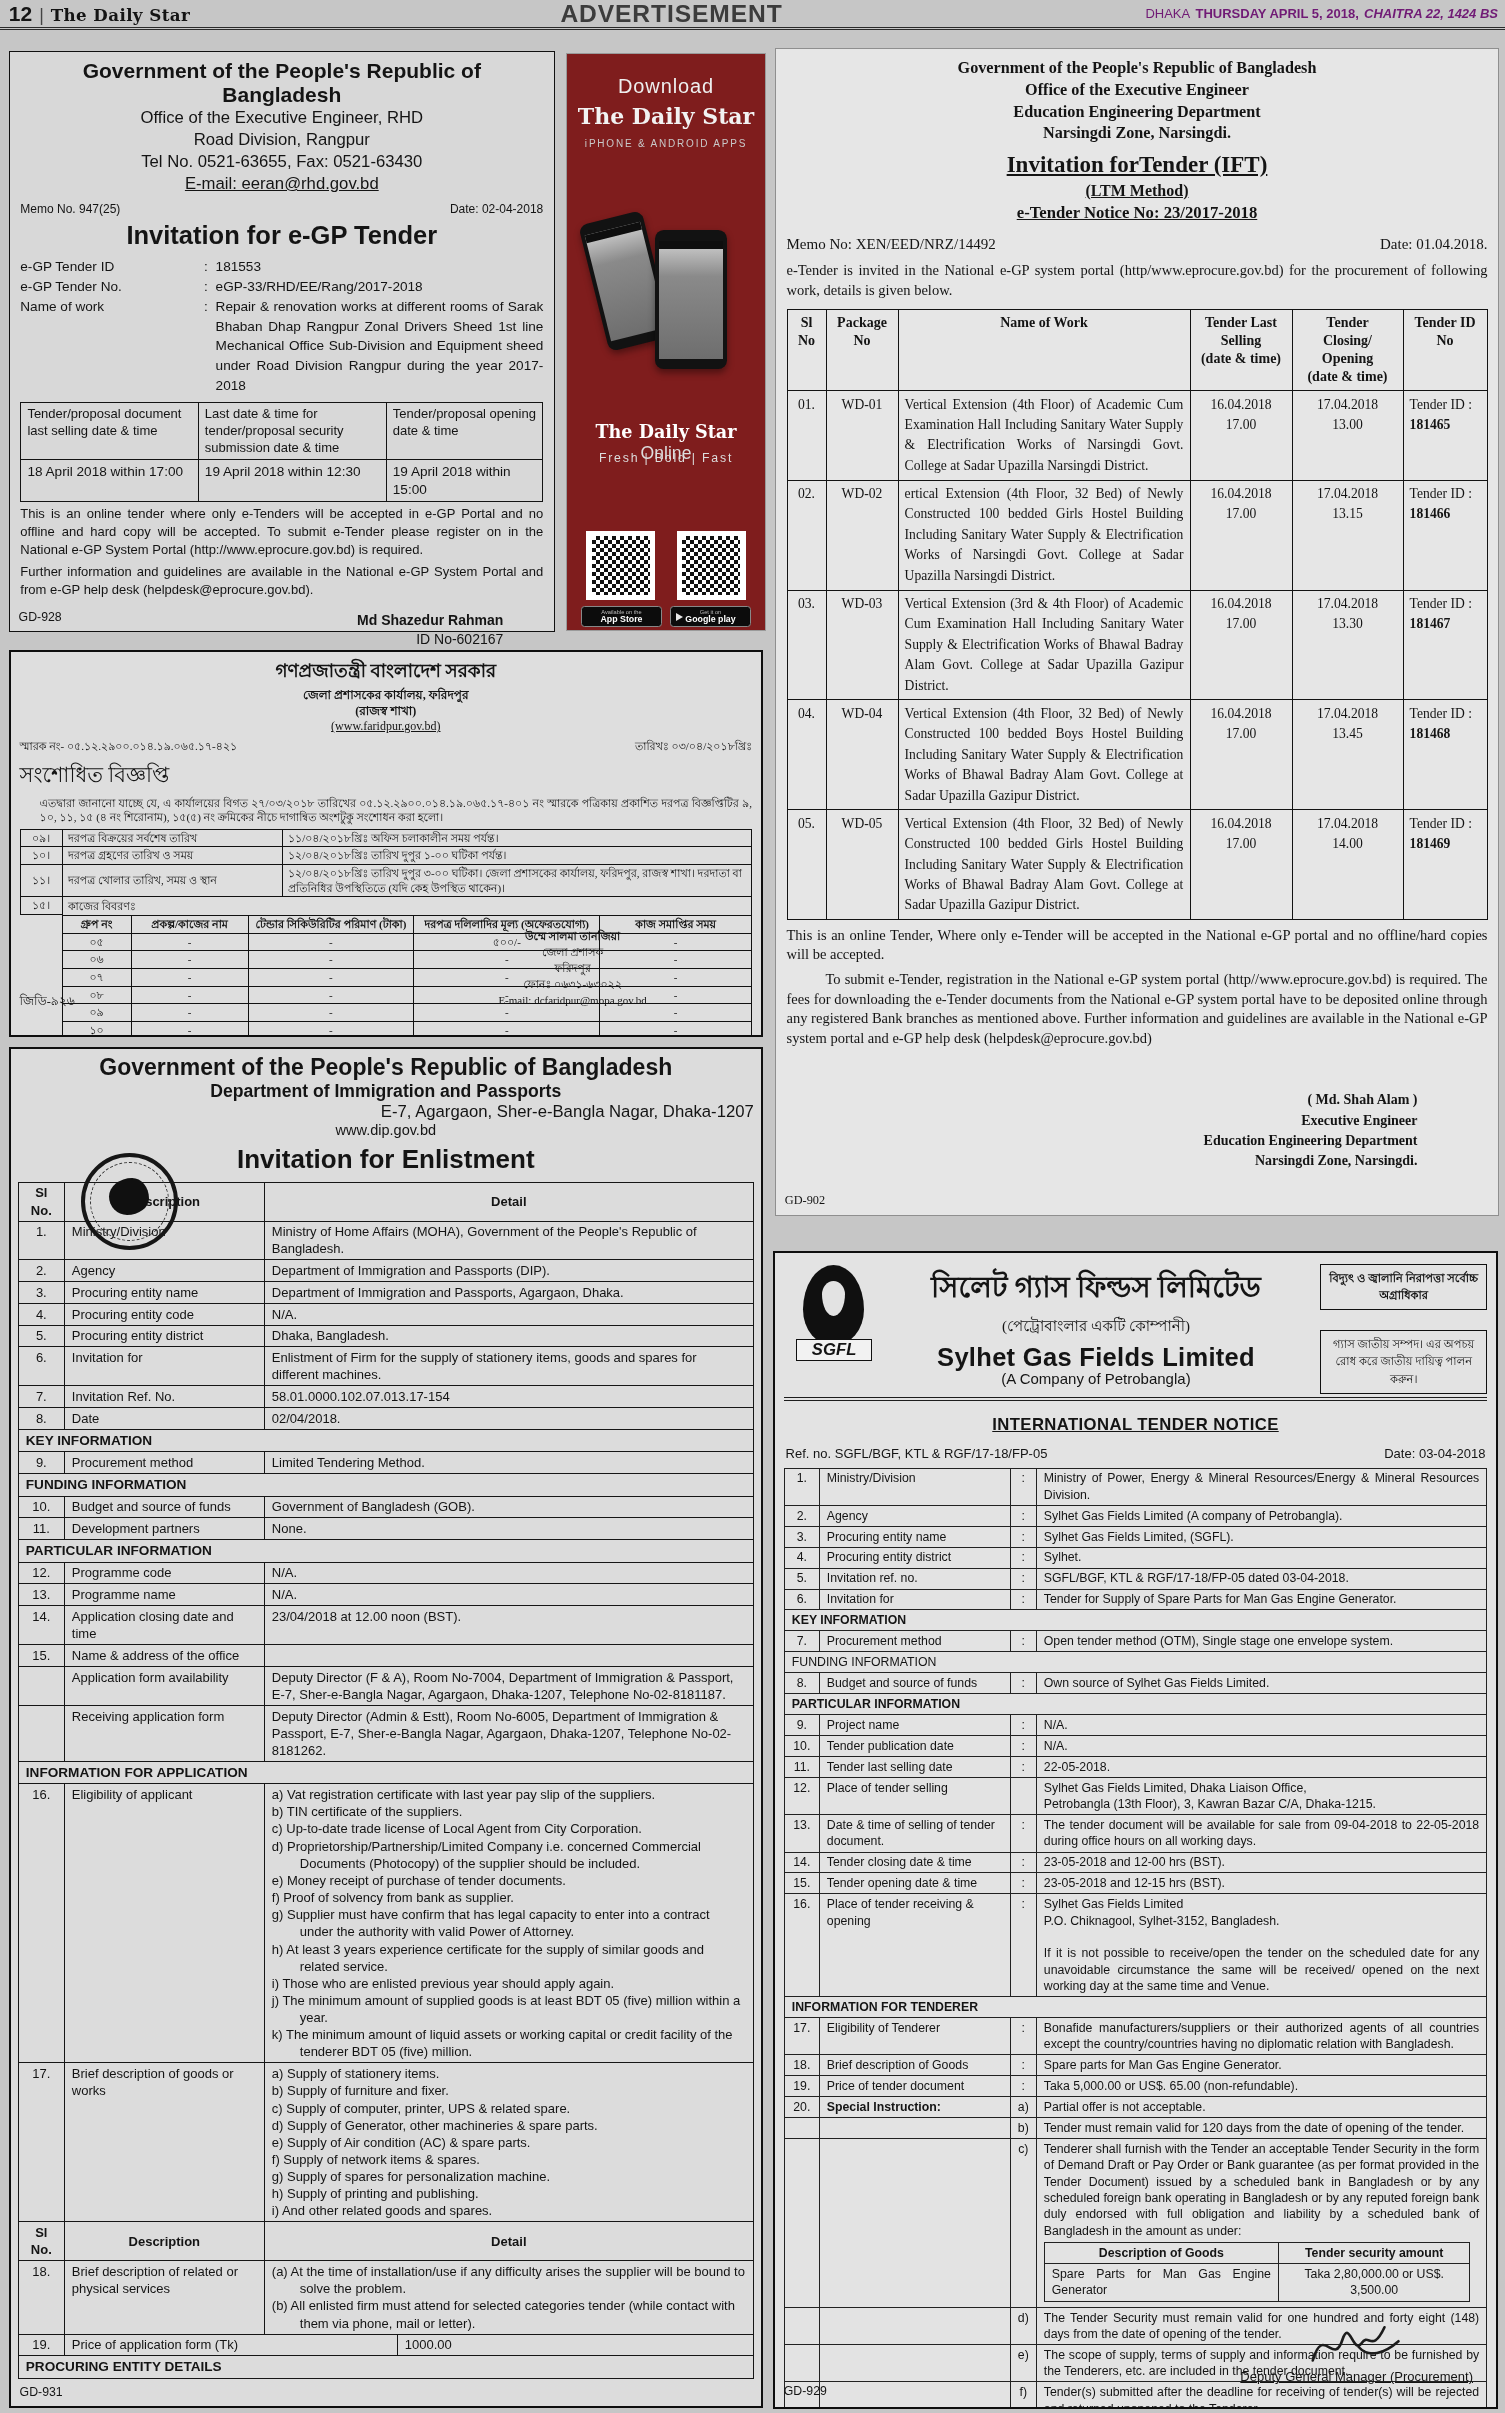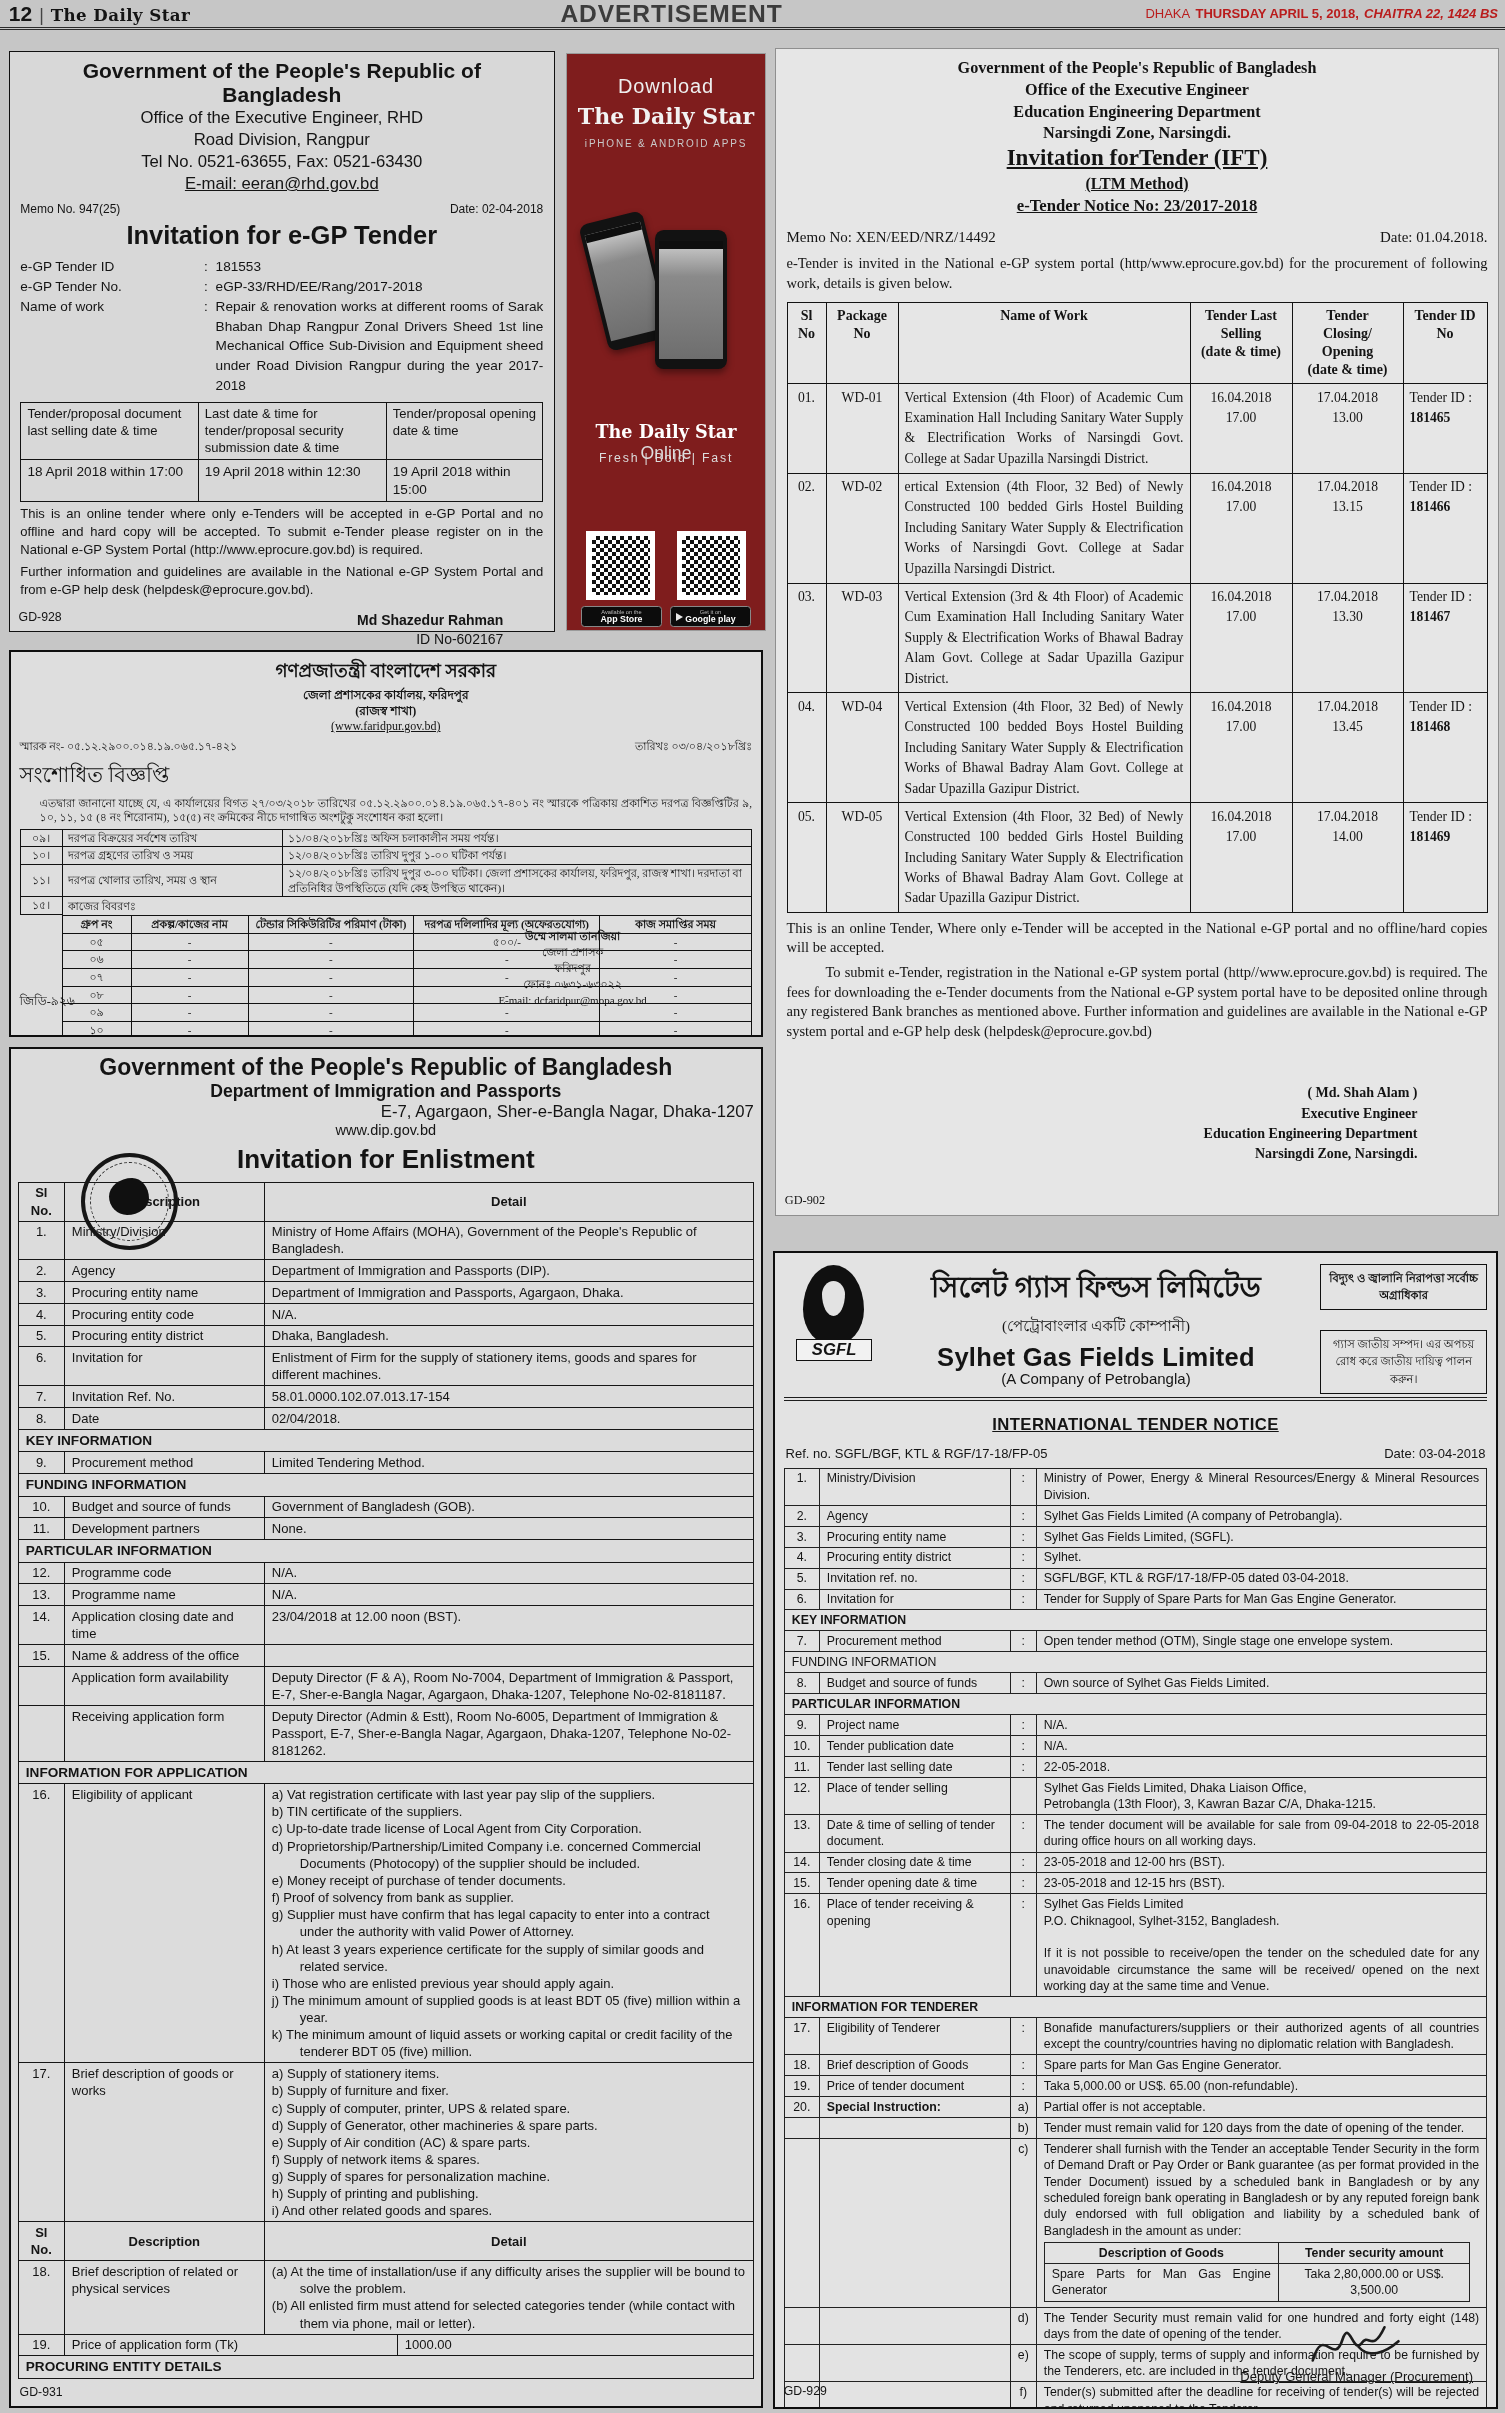--- a/index.html
+++ b/index.html
@@ -15,21 +15,21 @@
   .u{text-decoration:underline;}
 
   
   .hdr{left:0;top:0;width:1505px;height:30px;border-bottom:3.5px double #2a2a2a;}
   .hdr-left{position:absolute;left:8.8px;top:1.8px;display:flex;align-items:baseline;gap:7px;}
   .pgnum{font-size:21px;font-weight:bold;}
   .pipe{font-size:17.6px;color:#444;}
   .masthead{font-family:"DejaVu Serif",serif;font-weight:bold;font-size:16.7px;letter-spacing:0.4px;}
   .hdr-center{position:absolute;left:474px;top:0;width:395px;text-align:center;
               font-size:24.6px;font-weight:bold;letter-spacing:0.9px;color:#3c3c3c;}
-  .hdr-right{position:absolute;right:7px;top:6.1px;font-size:13px;display:flex;gap:5.3px;color:#b91c1c;}
+  .hdr-right{position:absolute;right:7px;top:6.1px;font-size:13px;display:flex;gap:5.3px;color:#701a75;}
 
   
   .nbox{background:#d8d8d8;border:1.8px solid #101010;}
 
   
   #rhd{left:8.8px;top:51px;width:546px;height:581px;padding:7px 10.5px;}
   #rhd .t1{font-size:21px;font-weight:bold;text-align:center;}
   #rhd .t2{font-size:16.7px;text-align:center;line-height:1.32;}
   #rhd .memo-row{display:flex;justify-content:space-between;font-size:12px;margin-top:7px;}
   #rhd .big{font-size:25.5px;font-weight:bold;text-align:center;margin:5.3px 0 7px;}
@@ -62,21 +62,21 @@
          border-radius:3.5px;color:#fff;font-size:8.8px;line-height:1.05;display:flex;flex-direction:column;
          align-items:center;justify-content:center;}
   .badge small{font-size:5.7px;color:#bbb;display:block;}
   .playtri{position:absolute;left:5.3px;top:6.1px;width:0;height:0;border-left:7px solid #e8e8e8;
            border-top:4.4px solid transparent;border-bottom:4.4px solid transparent;}
 
   
   #ift{left:775px;top:48px;width:724px;height:1168px;background:#e6e6e6;border:0.9px solid #8f8f8f;
        padding:8.8px 10.5px;font-family:"Liberation Serif",serif;}
   #ift .gl{text-align:center;font-size:16.2px;font-weight:bold;line-height:1.35;}
-  #ift .t-main{font-size:23px;font-weight:bold;text-align:center;text-decoration:underline;}
+  #ift .t-main{font-size:23px;font-weight:bold;text-align:center;text-decoration:underline;margin-top:7px;}
   #ift .t-sub{font-size:16px;font-weight:bold;text-align:center;text-decoration:underline;margin-top:3.5px;}
   #ift .t-not{font-size:16.7px;font-weight:bold;text-align:center;text-decoration:underline;margin-top:3.5px;}
   #ift .memo-row{display:flex;justify-content:space-between;font-size:15px;margin-top:12.3px;}
   #ift .intro{font-size:14.5px;margin-top:8.8px;text-align:justify;line-height:1.35;}
   #ift table.main{width:100%;border-collapse:collapse;margin-top:8.8px;}
   #ift table.main th,#ift table.main td{border:1.8px solid #131313;padding:3.5px 6.1px;font-size:13.6px;line-height:1.5;}
   #ift table.main th{white-space:pre-line;vertical-align:top;text-align:center;font-size:14px;line-height:1.3;}
   #ift .note{font-size:14.5px;line-height:1.35;margin-top:5.3px;text-align:justify;}
   #ift .ind{text-indent:39px;}
   #ift .sig{margin-top:42px;text-align:right;padding-right:70px;font-size:14px;line-height:1.45;}

